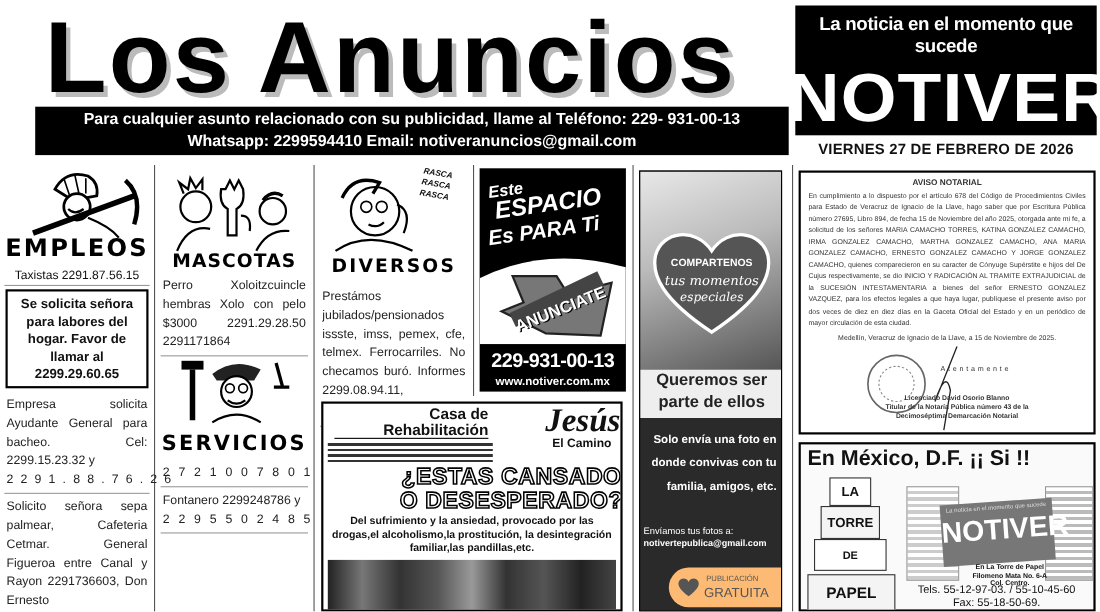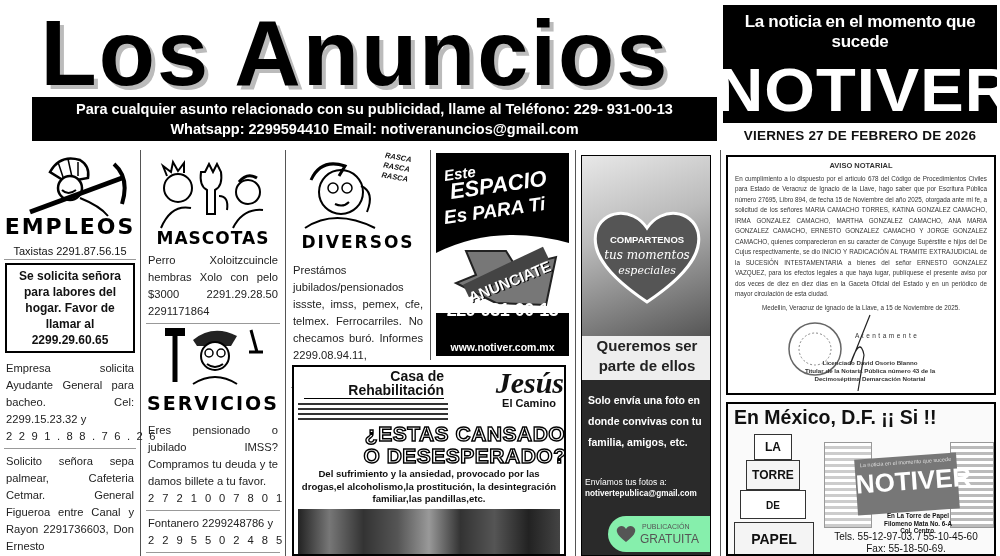--- a/index.html
+++ b/index.html
@@ -135,21 +135,20 @@
     <path d="M40 18 q20-16 44-4 l-6 10 l-34 0z" fill="#222"></path>
     <circle cx="62" cy="34" r="14" fill="#fff" stroke="#000" stroke-width="2"></circle>
     <circle cx="56" cy="31" r="4" fill="#fff" stroke="#000" stroke-width="1.5"></circle>
     <circle cx="68" cy="31" r="4" fill="#fff" stroke="#000" stroke-width="1.5"></circle>
     <path d="M54 42 q8 6 16 0" stroke="#000" stroke-width="2" fill="#fff"></path>
     <path d="M98 8 l6 22 M96 30 l14 0" stroke="#000" stroke-width="3" fill="none"></path>
     <path d="M40 62 q22-14 44 0" stroke="#000" stroke-width="2" fill="none"></path>
   </svg>
   <div class="section-title" style="font-size:19px; margin-top:2px; letter-spacing:2px;">SERVICIOS</div>
   <div class="ad-block" style="margin-top:8px;">
-    <div class="ad-text">Eres pensionado o jubilado IMSS? Compramos tu deuda y te damos billete a tu favor.</div>
     <div class="ad-text spread" style="letter-spacing:8px;">2721007801</div>
   </div>
   <div class="ad-block">
     <div class="ad-text">Fontanero 2299248786 y</div>
     <div class="ad-text spread" style="letter-spacing:8px;">2295502485</div>
   </div>
 
 </div>
 
 <div class="col" style="left:291px; width:134px;">
@@ -174,21 +173,21 @@
 <div class="espacio-ad">
   <div class="ln" style="position:absolute; left:8px; top:14px; font-size:15px;">Este</div>
   <div class="ln" style="position:absolute; left:14px; top:26px; font-size:22px;">ESPACIO</div>
   <div class="ln" style="position:absolute; left:8px; top:54px; font-size:19px;">Es PARA Ti</div>
   <svg style="position:absolute; left:0; top:80px;" width="133" height="80" viewBox="0 0 133 80">
     <path d="M0 20 q60-30 133-10 l0 70 l-133 0z" fill="#fff"></path>
     <path d="M60 70 l-40-20 l20-8 l-10-24 l40 0 l10 16 l40-10 l-10 48z" fill="#777" stroke="#222" stroke-width="2"></path>
     <path d="M30 58 l80-38" stroke="#444" stroke-width="14"></path>
   </svg>
   <div style="position:absolute; left:30px; top:120px; font-weight:bold; font-size:15px; color:#fff; transform:rotate(-22deg); text-shadow:1px 1px 0 #000;">ANUNCIATE</div>
-  <div style="position:absolute; left:0; top:147px; width:133px; text-align:center; font-weight:bold; font-size:18px; letter-spacing:-0.5px;">229-931-00-13</div>
+  <div style="position:absolute; left:0; top:165px; width:133px; text-align:center; font-weight:bold; font-size:18px; letter-spacing:-0.5px;">229-931-00-13</div>
   <div style="position:absolute; left:0; top:188px; width:133px; text-align:center; font-weight:bold; font-size:10.5px;">www.notiver.com.mx</div>
 </div>
 
 <div class="rehab">
   <div style="position:absolute; left:40px; top:2px; width:110px; text-align:right; font-weight:bold; font-size:14px; line-height:15px;">Casa de</div>
   <div style="position:absolute; left:10px; top:16px; width:140px; text-align:right; font-weight:bold; font-size:14px; line-height:15px; border-bottom:1px solid #000;">Rehabilitación</div>
   <div style="position:absolute; left:4px; top:35px; width:150px; height:18px; background:repeating-linear-gradient(0deg, #333 0 2px, #fff 2px 5px);"></div>
   <div style="position:absolute; left:165px; top:0px; width:105px; text-align:right; font-family:'Liberation Serif', serif; font-weight:bold; font-style:italic; font-size:30px; line-height:32px;">Jesús</div>
   <div style="position:absolute; left:195px; top:30px; width:80px; text-align:center; font-weight:bold; font-size:11px;">El Camino</div>
   <div style="position:absolute; left:0; top:56px; width:270px; text-align:center; font-weight:bold; font-size:21px; line-height:22px; color:#fff; -webkit-text-stroke:1.4px #000; letter-spacing:0.5px;margin-left:36px;">
@@ -201,24 +200,24 @@
 
 <div class="compartenos">
   <div style="position:absolute; left:0; top:0; width:130px; height:180px; background:linear-gradient(160deg, #e8e8e8 0%, #bbb 40%, #888 70%, #555 100%);"></div>
   <svg style="position:absolute; left:10px; top:50px;" width="110" height="100" viewBox="0 0 110 100">
     <path d="M55 96 C10 66 0 44 4 26 C10 4 40 0 55 22 C70 0 100 4 106 26 C110 44 100 66 55 96z" fill="#555" stroke="#fff" stroke-width="3"></path>
   </svg>
   <div style="position:absolute; left:10px; top:78px; width:110px; text-align:center; color:#fff; font-weight:bold; font-size:9.5px;">COMPARTENOS</div>
   <div style="position:absolute; left:10px; top:92px; width:110px; text-align:center; color:#fff; font-family:'DejaVu Serif', serif; font-style:italic; font-size:12px;">tus momentos</div>
   <div style="position:absolute; left:10px; top:108px; width:110px; text-align:center; color:#fff; font-family:'DejaVu Serif', serif; font-style:italic; font-size:11px;">especiales</div>
   <div style="position:absolute; left:0; top:180px; width:130px; height:44px; background:#eee; color:#222; text-align:center; font-weight:bold; font-size:15px; line-height:20px;">Queremos ser parte de ellos</div>
-  <div style="position:absolute; left:6px; top:234px; width:118px; text-align:left; color:#fff; font-weight:bold; font-size:10.5px; line-height:21px;">Solo envía una foto en donde convivas con tu familia, amigos, etc.</div>
+  <div style="position:absolute; left:6px; top:234px; width:118px; text-align:right; color:#fff; font-weight:bold; font-size:10.5px; line-height:21px;">Solo envía una foto en donde convivas con tu familia, amigos, etc.</div>
   <div style="position:absolute; left:3px; top:321px; width:126px; color:#fff; font-size:8.5px;">Envíamos tus fotos a:</div>
   <div style="position:absolute; left:3px; top:333px; width:126px; color:#fff; font-weight:bold; font-size:8.2px;">notivertepublica@gmail.com</div>
-  <div style="position:absolute; left:26px; top:360px; width:104px; height:36px; background:#86efac; border-radius:18px 0 0 18px;">
+  <div style="position:absolute; left:26px; top:360px; width:104px; height:36px; background:#fdba74; border-radius:18px 0 0 18px;">
     <svg style="position:absolute; left:8px; top:9px;" width="20" height="18" viewBox="0 0 20 18">
       <path d="M10 17 C2 11 0 7 1 4 C3 0 8 0 10 4 C12 0 17 0 19 4 C20 7 18 11 10 17z" fill="#555"></path>
     </svg>
     <div style="position:absolute; left:34px; top:7px; font-size:7px; color:#555;">PUBLICACIÓN</div>
     <div style="position:absolute; left:32px; top:16px; font-size:12px; color:#555;">GRATUITA</div>
   </div>
 </div>
 
 <div class="notarial">
   <div style="text-align:center; font-weight:bold; font-size:7.5px; margin-bottom:2px;">AVISO NOTARIAL</div>

